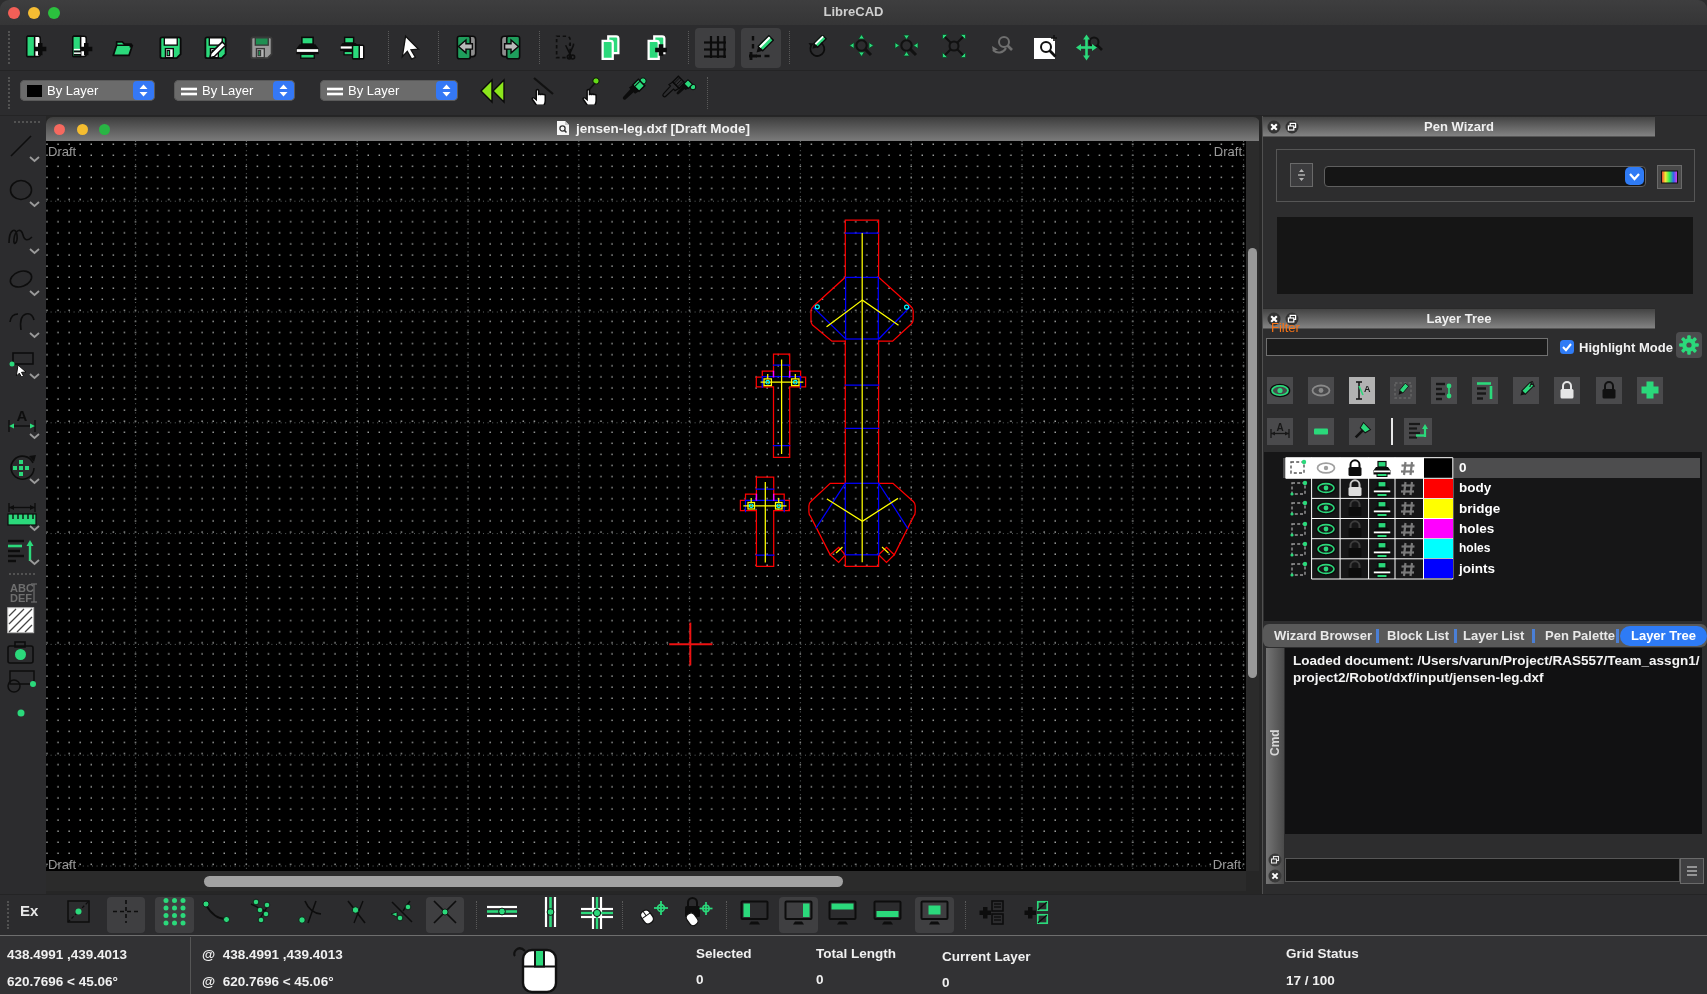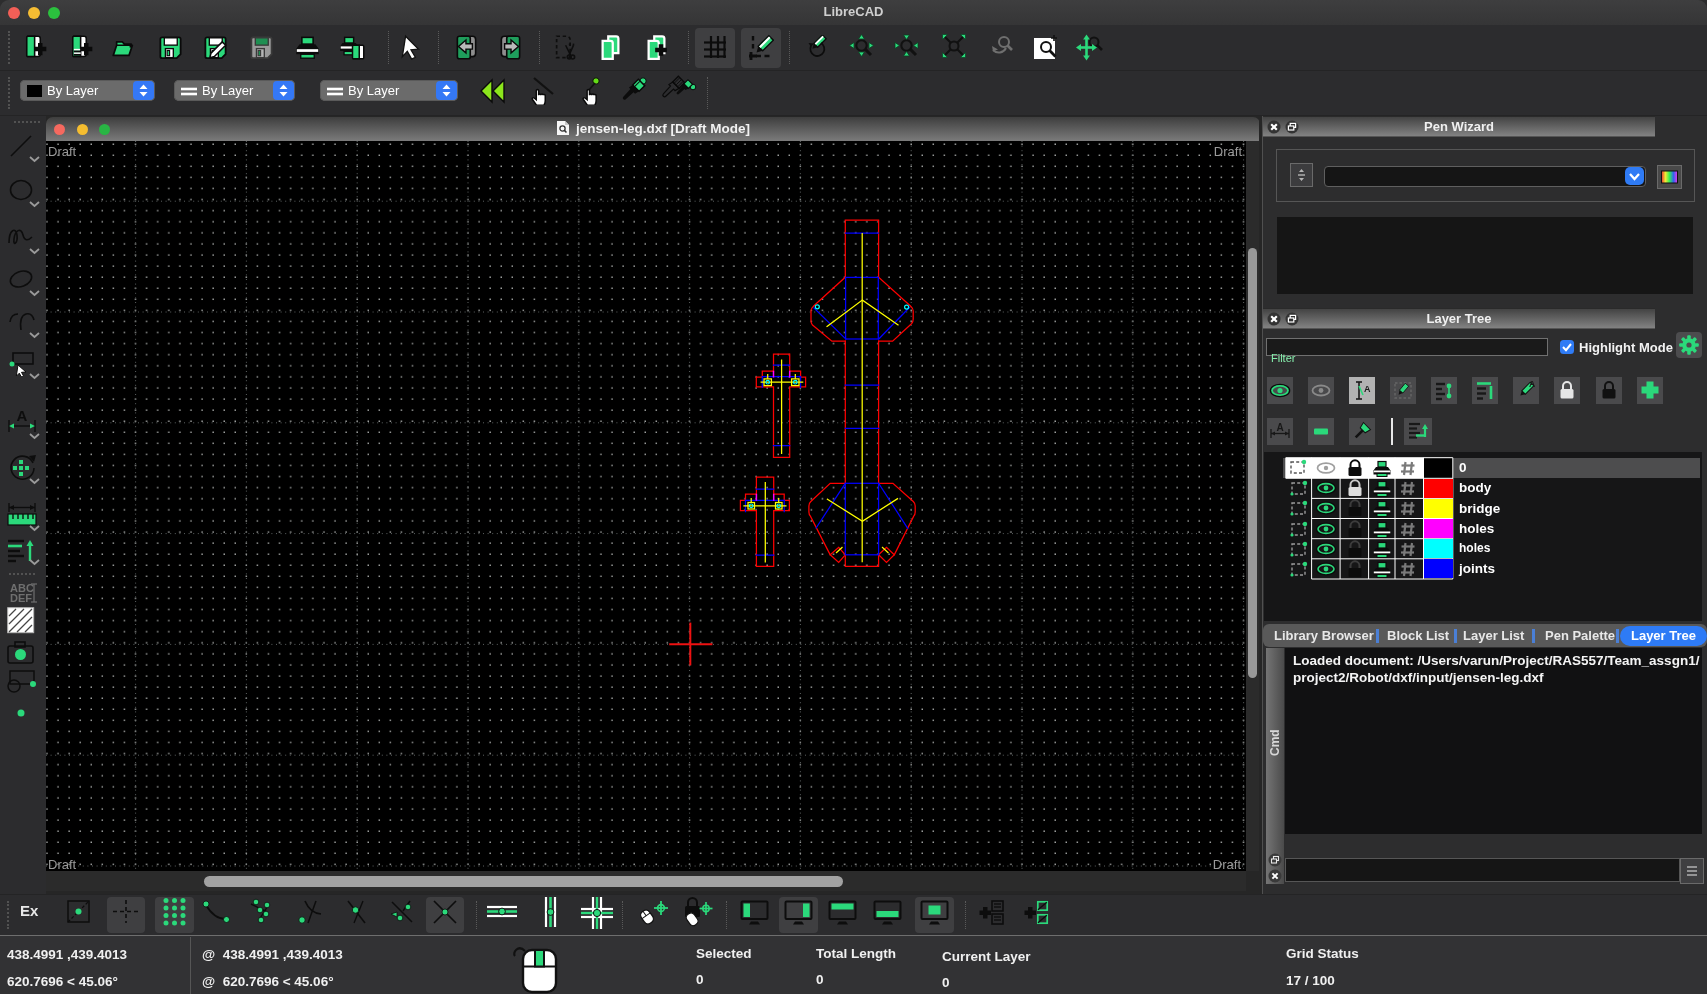--- a/index.html
+++ b/index.html
@@ -665,21 +665,21 @@
         <circle cx="7" cy="7" r="6.5" fill="#333"></circle>
         <path d="M4.2,4.2 l5.6,5.6 M9.8,4.2 l-5.6,5.6" stroke="#fff" stroke-width="2.2"></path>
       </svg>
     <svg class="icon" style="left:22px;top:2.5px;" width="14" height="14">
         <circle cx="7" cy="7" r="6.5" fill="#333"></circle>
         <rect x="5.2" y="3.4" width="5.4" height="4" fill="none" stroke="#fff" stroke-width="1.2"></rect>
         <rect x="3.4" y="6" width="5.4" height="4" fill="#333" stroke="#fff" stroke-width="1.2"></rect>
       </svg>
   </div>
   <div class="abs" style="left:1266px;top:338px;width:280px;height:16px;background:#1a1a1a;border:1px solid #707070;"></div>
-  <div class="abs" style="left:1271px;top:352px;color:#86efac;font-size:11px;">Filter</div>
+  <div class="abs" style="left:1271px;top:320px;color:#f97316;font-size:13px;">Filter</div>
   <div class="abs" style="left:1560px;top:340px;width:14px;height:14px;background:#2f7bf5;border-radius:3.5px;">
     <svg width="14" height="14">
         <path d="M3,7 l3,3.2 l5,-6.2" fill="none" stroke="#fff" stroke-width="2"></path>
       </svg>
   </div>
   <div class="abs" style="left:1579px;top:340px;color:#f2f2f2;font-size:13px;font-weight:bold;">Highlight Mode</div>
   <div class="abs" style="left:1676px;top:332px;width:26px;height:26px;background:#4c4c4e;border-radius:4px;">
     <svg width="26" height="26" viewBox="0 0 26 26">
         <g fill="#2bd97b">
           <circle cx="13" cy="13" r="6.8"></circle>
@@ -992,21 +992,21 @@
         <use href="#lt-print"></use>
       </svg>
     <svg class="icon" style="left:1395.3px;top:558.7px;" width="28" height="20" viewBox="0 0 28 20">
         <use href="#lt-hash"></use>
       </svg>
     <div class="abs" style="left:1423.5px;top:558.9px;width:29.3px;height:19.6px;background:#0000ff;"></div>
     <div class="abs" style="left:1459px;top:560.8px;color:#fff;font-size:13.5px;font-weight:bold;">joints</div>
   </div>
 
   <div id="tabs" style="position:absolute;left:1263px;top:624px;width:444px;height:23px;background:#595959;border-radius:6px;font-size:13px;font-weight:bold;color:#e8e8e8;">
-    <span class="abs" style="left:11px;top:4px;">Library Browser</span>
+    <span class="abs" style="left:11px;top:4px;">Wizard Browser</span>
     <span class="abs" style="left:113px;top:4.5px;width:2.5px;height:14px;background:#4a7fd6;"></span>
     <span class="abs" style="left:124px;top:4px;">Block List</span>
     <span class="abs" style="left:191px;top:4.5px;width:2.5px;height:14px;background:#4a7fd6;"></span>
     <span class="abs" style="left:188px;top:4px;padding-left:12px;">Layer List</span>
     <span class="abs" style="left:269px;top:4.5px;width:2.5px;height:14px;background:#4a7fd6;"></span>
     <span class="abs" style="left:282px;top:4px;">Pen Palette</span>
     <span class="abs" style="left:353px;top:4.5px;width:2.5px;height:14px;background:#4a7fd6;"></span>
     <span class="abs" style="left:357px;top:1.5px;width:87px;height:20px;background:#2e7bf6;border-radius:10px;color:#fff;text-align:center;line-height:20px;">Layer Tree</span>
   </div>
 

